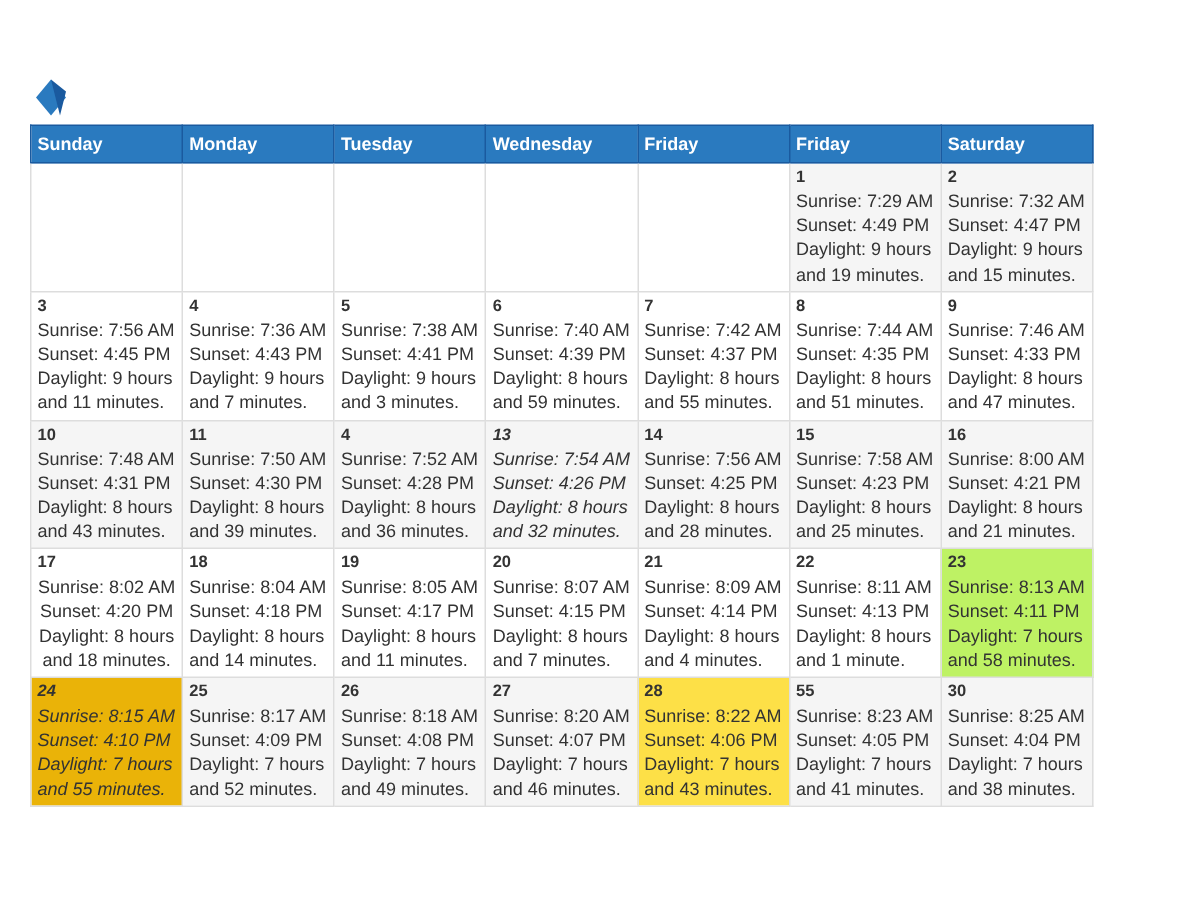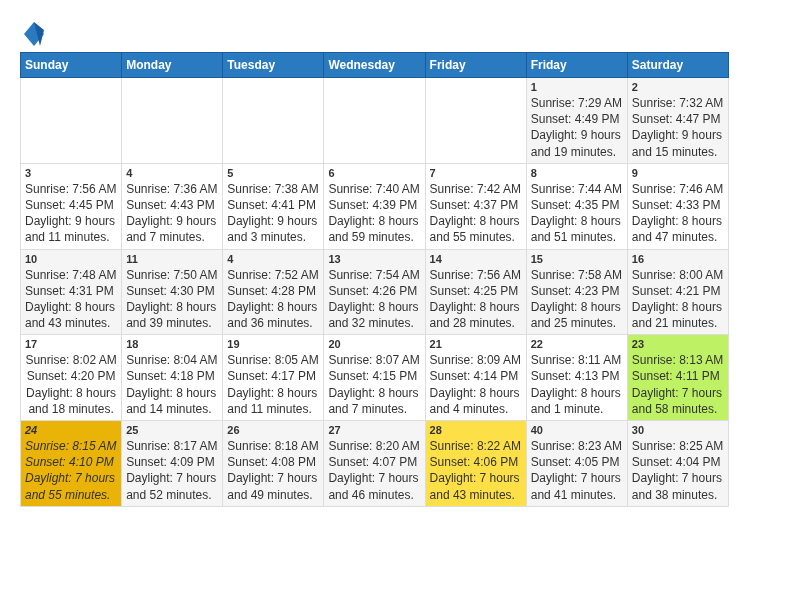--- a/index.html
+++ b/index.html
@@ -6,20 +6,21 @@
     body {
       font-family: Arial, sans-serif;
       background: #fff;
       width: 792px;
       height: 612px;
       overflow: hidden;
     }
     .page {
       width: 749px;
       padding: 16px 20px 10px 20px;
+      margin-top: 31px;
     }
     .header-top {
       display: flex;
       align-items: flex-start;
       justify-content: space-between;
       margin-bottom: 4px;
     }
     .logo {
       display: flex;
       align-items: center;
@@ -222,21 +223,21 @@
 Daylight: 8 hours
 and 39 minutes.</div>
           </td>
           <td style="background: rgb(245, 245, 245);">
             <span class="day-num">4</span>
             <div class="cell-text" style="white-space: pre-line;">Sunrise: 7:52 AM
 Sunset: 4:28 PM
 Daylight: 8 hours
 and 36 minutes.</div>
           </td>
-          <td style="background: rgb(245, 245, 245);">
+          <td style="background: rgb(245, 245, 245); font-style: italic;">
             <span class="day-num">13</span>
             <div class="cell-text" style="white-space: pre-line;">Sunrise: 7:54 AM
 Sunset: 4:26 PM
 Daylight: 8 hours
 and 32 minutes.</div>
           </td>
           <td style="background: rgb(245, 245, 245);">
             <span class="day-num">14</span>
             <div class="cell-text" style="white-space: pre-line;">Sunrise: 7:56 AM
 Sunset: 4:25 PM
@@ -339,21 +340,21 @@
 and 46 minutes.</div>
           </td>
           <td style="background: #fde047;">
             <span class="day-num">28</span>
             <div class="cell-text" style="white-space: pre-line;">Sunrise: 8:22 AM
 Sunset: 4:06 PM
 Daylight: 7 hours
 and 43 minutes.</div>
           </td>
           <td style="background: rgb(245, 245, 245);">
-            <span class="day-num">40</span>
+            <span class="day-num">55</span>
             <div class="cell-text" style="white-space: pre-line;">Sunrise: 8:23 AM
 Sunset: 4:05 PM
 Daylight: 7 hours
 and 41 minutes.</div>
           </td>
           <td style="background: rgb(245, 245, 245);">
             <span class="day-num">30</span>
             <div class="cell-text" style="white-space: pre-line;">Sunrise: 8:25 AM
 Sunset: 4:04 PM
 Daylight: 7 hours

